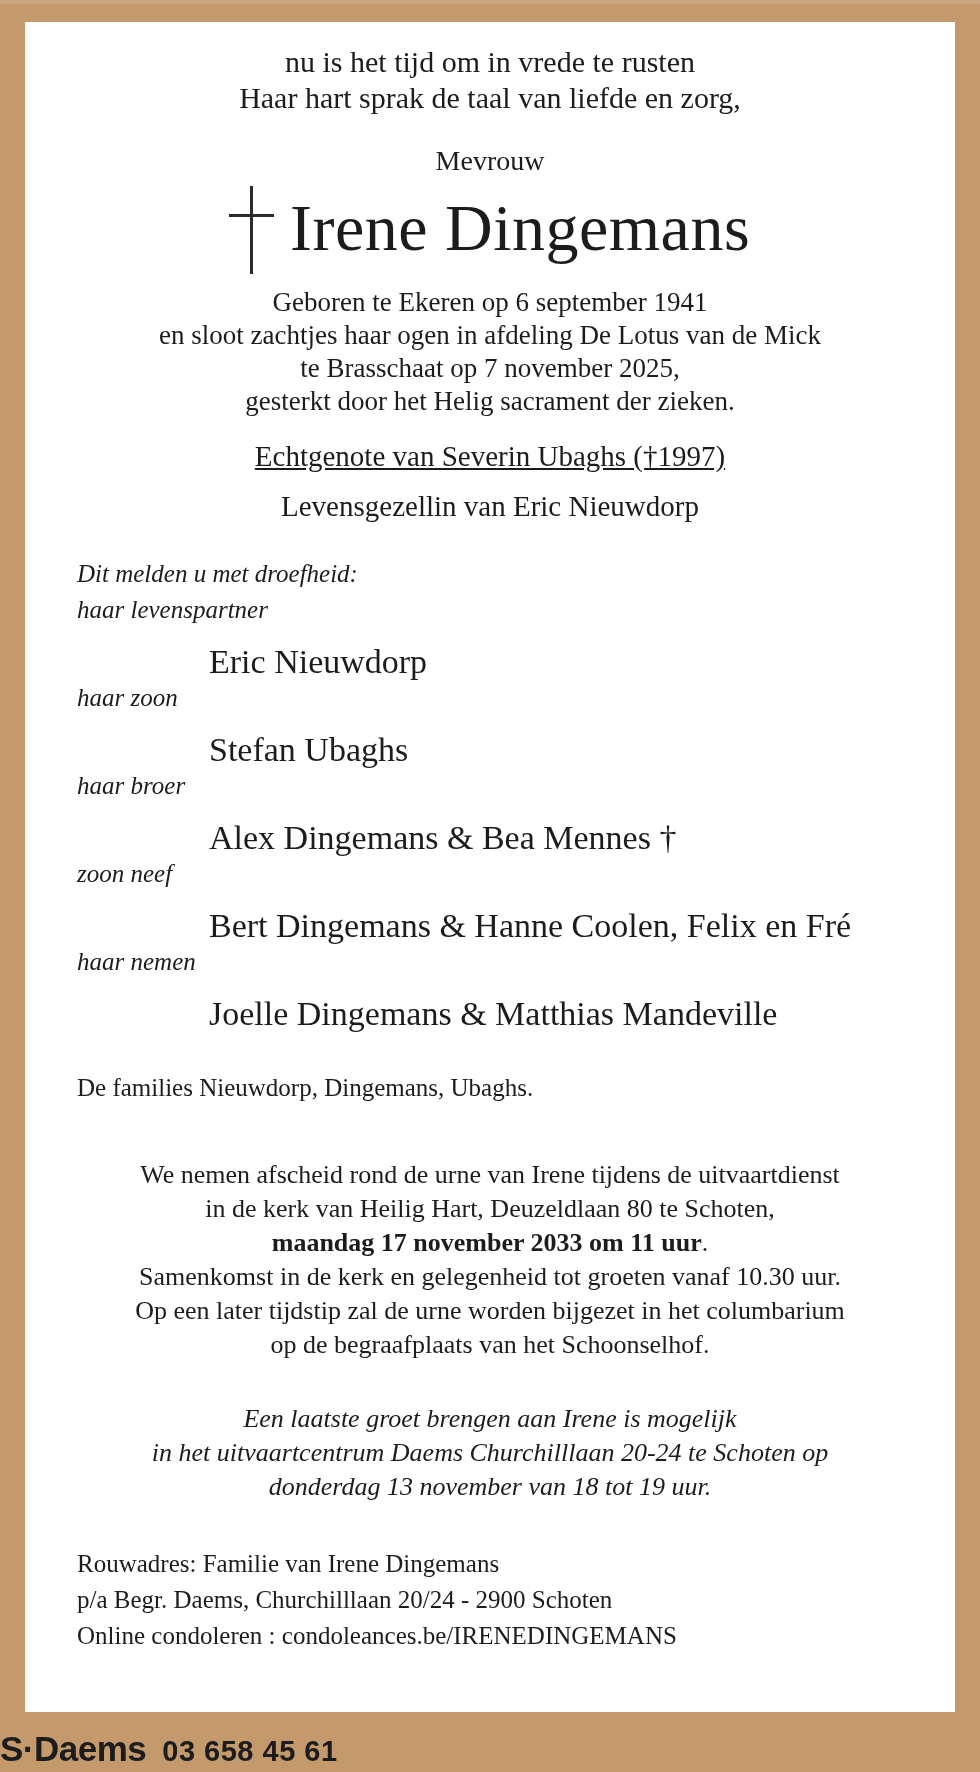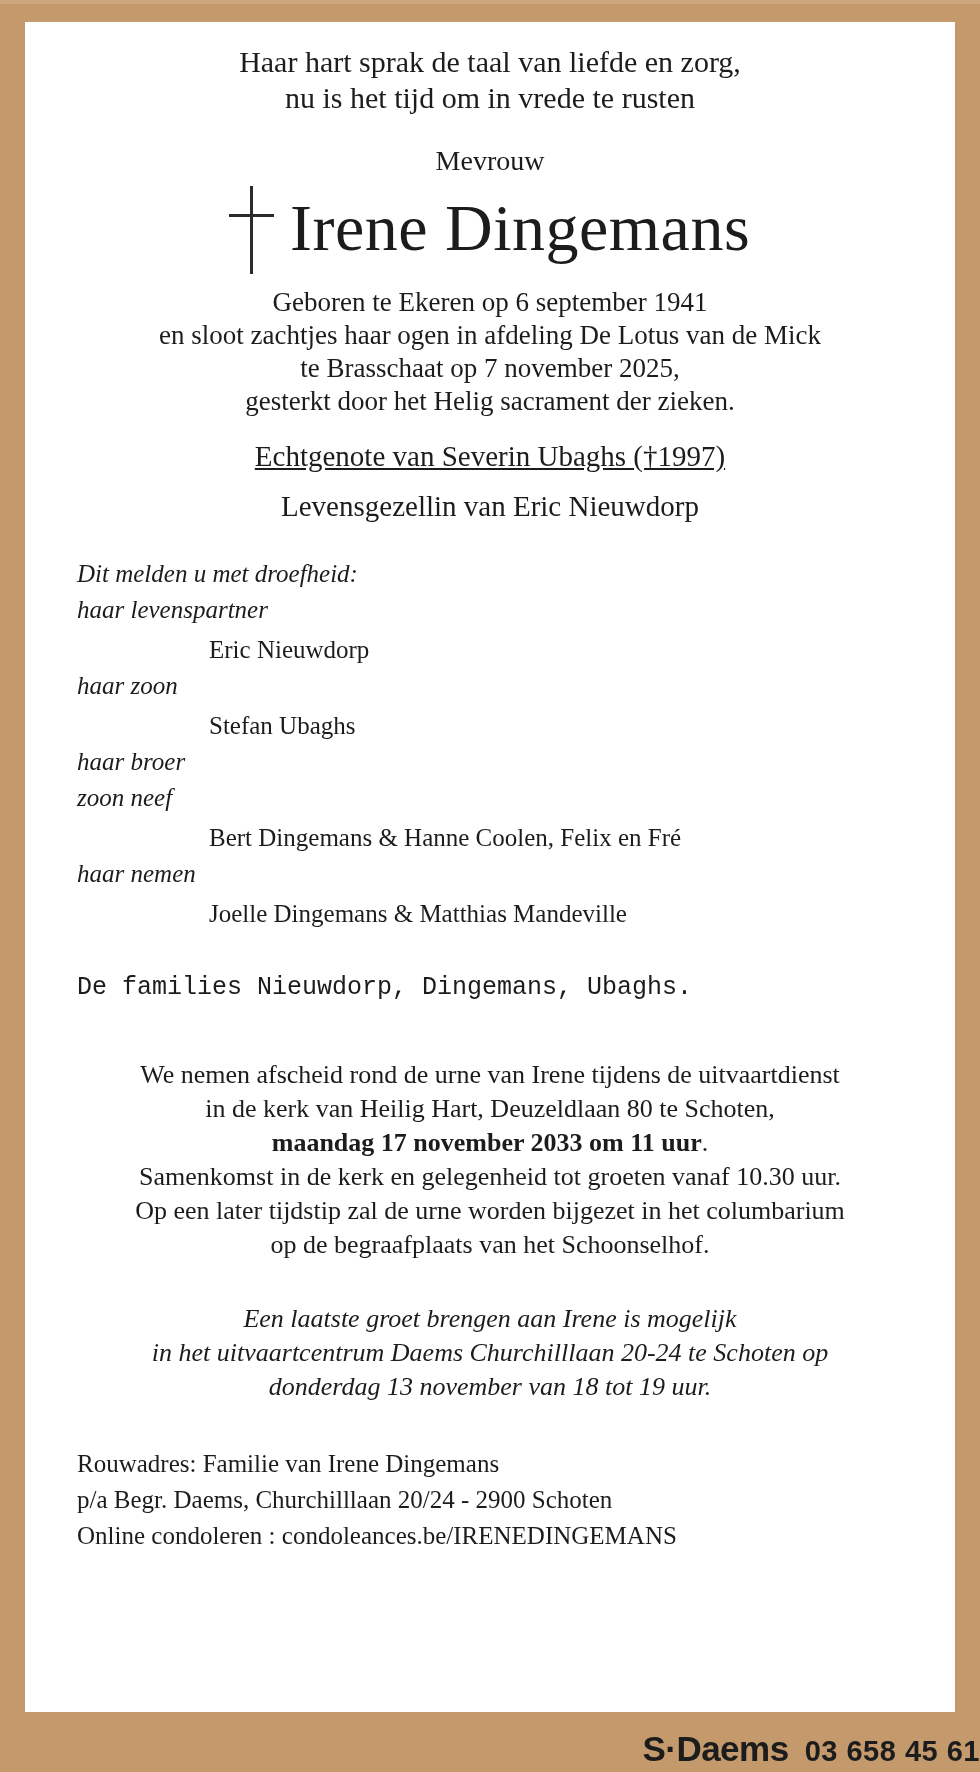--- a/index.html
+++ b/index.html
@@ -128,32 +128,31 @@
     font-size: 25px;
     line-height: 32px;
   }
   .rel-label {
     font-style: italic;
     font-size: 25px;
     line-height: 32px;
     margin-top: 4px;
   }
   .rel-name {
-    font-size: 25px;
+    font-size: 34px;
     line-height: 32px;
     padding-left: 132px;
-    margin-top: 8px;
+    margin-top: 20px;
   }
 
   .families-line {
     padding-left: 24px;
     font-size: 25px;
     line-height: 32px;
     margin-top: 42px;
-    font-family: Liberation Mono, monospace;
   }
 
   
   .service {
     text-align: center;
     font-size: 26px;
     line-height: 34px;
     margin-top: 54px;
   }
   .service .bold { font-weight: bold; }
@@ -175,21 +174,21 @@
 
   
   .footer {
     position: absolute;
     left: 0;
     top: 1718px;
     width: 980px;
     height: 54px;
     display: flex;
     align-items: center;
-    justify-content: flex-end;
+    justify-content: flex-start;
     overflow: hidden;
   }
   .footer-inner {
     display: flex;
     align-items: baseline;
     transform: translateY(4px);
   }
   .logo-mark {
     font-family: "Liberation Sans", "DejaVu Sans", sans-serif;
     font-weight: bold;
@@ -209,22 +208,22 @@
 </head>
 <body>
 
 <div class="card">
 
   <div class="frame-top-hairline"></div>
 
   <div class="panel">
 
     <div class="verse">
+      <div>nu is het tijd om in vrede te rusten</div>
       <div>Haar hart sprak de taal van liefde en zorg,</div>
-      <div>nu is het tijd om in vrede te rusten</div>
     </div>
 
     <div class="salutation">Mevrouw</div>
 
     <div class="name-row">
       <span class="cross">
         <span class="v"></span>
         <span class="h"></span>
       </span>
       <span class="deceased-name">Irene Dingemans</span>
@@ -243,20 +242,21 @@
     <div class="family">
       <div class="intro">Dit melden u met droefheid:</div>
 
       <div class="rel-label">haar levenspartner</div>
       <div class="rel-name">Eric Nieuwdorp</div>
 
       <div class="rel-label">haar zoon</div>
       <div class="rel-name">Stefan Ubaghs</div>
 
       <div class="rel-label">haar broer</div>
+      <div class="rel-name">Alex Dingemans &amp; Bea Mennes †</div>
 
       <div class="rel-label">zoon neef</div>
       <div class="rel-name">Bert Dingemans &amp; Hanne Coolen, Felix en Fré</div>
 
       <div class="rel-label">haar nemen</div>
       <div class="rel-name">Joelle Dingemans &amp; Matthias Mandeville</div>
     </div>
 
     <div class="families-line">De families Nieuwdorp, Dingemans, Ubaghs.</div>
 

